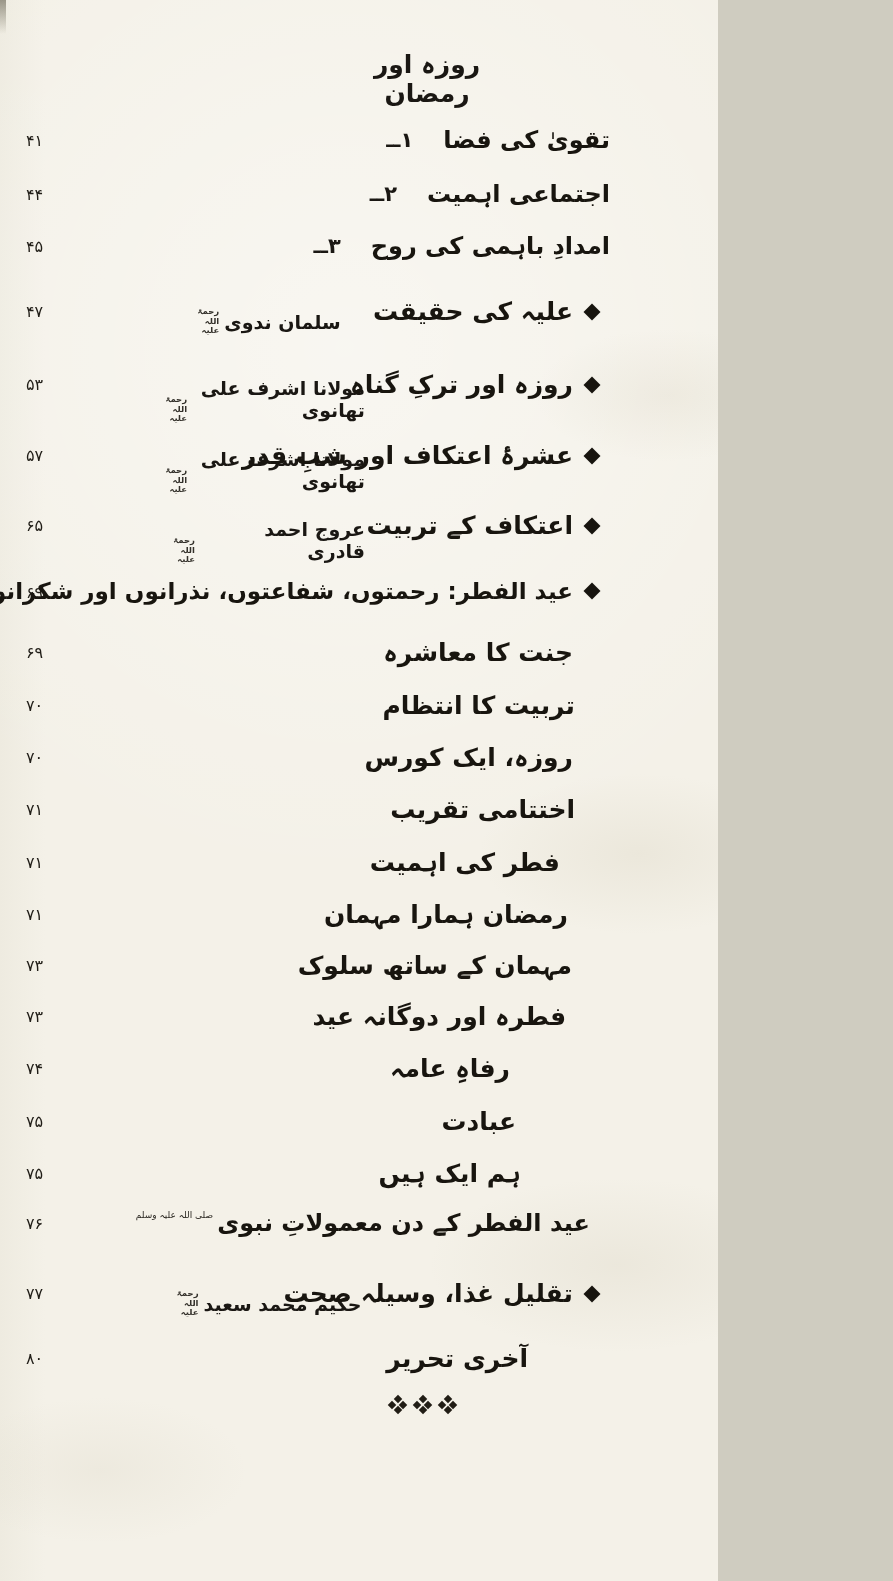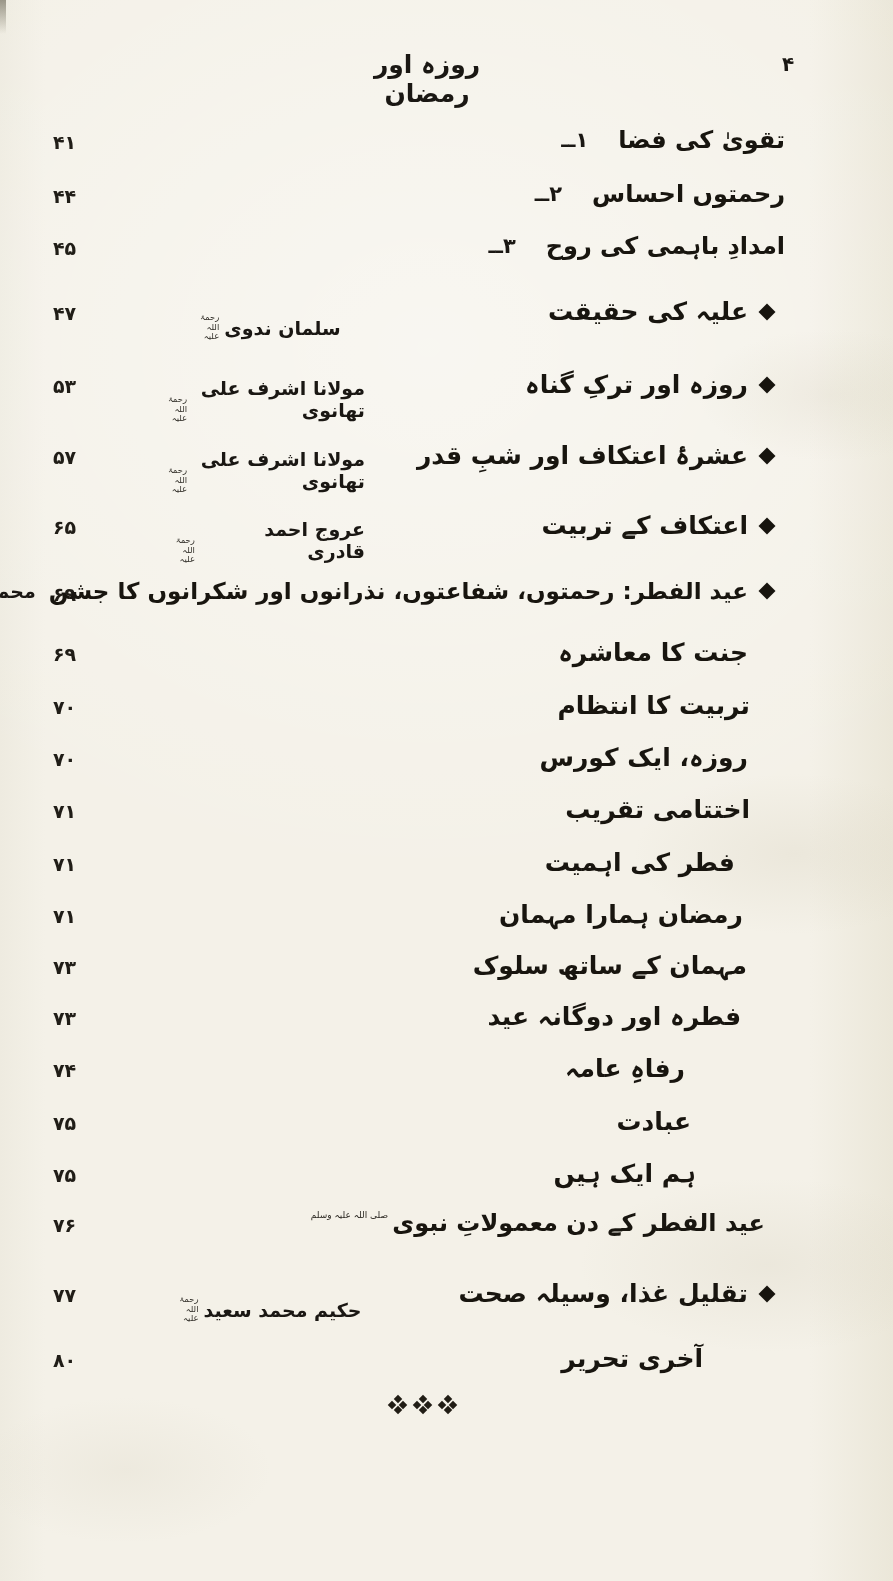--- a/index.html
+++ b/index.html
@@ -1,50 +1,50 @@
 <!DOCTYPE html>
 <html lang="ur"><head>
 <meta charset="utf-8">
 <style>
   html,body{margin:0;padding:0;background:#cfccc0;}
   .page{
-    position:relative;width:893px;height:1581px;overflow:hidden;
+    position:relative;width:718px;height:1581px;overflow:hidden;
     font-family:"DejaVu Sans",sans-serif;color:#1a1713;
     background:
       radial-gradient(120% 55% at 48% 22%, rgba(255,255,255,.40), rgba(255,255,255,0) 62%),
       linear-gradient(90deg,#eeebe0 0px,#f4f1e8 45px,#f4f1e8 810px,#ebe7d9 893px),
       #f3f0e7;
   }
   .texture{position:absolute;inset:0;pointer-events:none;background:
       radial-gradient(190px 95px at 93% 25%, rgba(186,176,146,.13), transparent 70%),
       radial-gradient(230px 115px at 89% 54%, rgba(186,176,146,.15), transparent 70%),
       radial-gradient(270px 125px at 86% 80%, rgba(178,168,138,.13), transparent 70%),
       radial-gradient(210px 105px at 14% 93%, rgba(178,168,138,.10), transparent 70%);}
   .edge-mark{position:absolute;top:0;left:0;width:6px;height:34px;opacity:.55;
       background:linear-gradient(180deg,#55503f,rgba(85,80,63,0));}
   .hdr-title{position:absolute;top:50px;left:328px;width:198px;text-align:center;
       direction:rtl;font-size:25px;font-weight:700;}
   .hdr-page{position:absolute;top:52px;left:782px;font-size:20px;font-weight:700;}
   .row{position:absolute;left:0;right:0;height:44px;}
-  .pg{position:absolute;left:26px;top:5px;font-size:19px;font-weight:700;
-      letter-spacing:2px;color:#201d17;margin-left:27px;}
+  .pg{position:absolute;left:26px;top:5px;font-size:16px;font-weight:400;
+      letter-spacing:2px;color:#201d17;}
   .twrap{position:absolute;top:0;display:flex;align-items:center;white-space:nowrap;}
   .dwrap{direction:rtl;gap:13px;right:120px;}
   .nwrap{direction:ltr;gap:30px;right:108px;align-items:center;}
   .swrap{direction:rtl;right:145px;}
   .title{font-size:25px;font-weight:700;direction:rtl;color:#18150f;}
   .t23{font-size:23px;}
   .num{font-size:21px;font-weight:700;direction:rtl;}
   .dia{width:12px;height:12px;background:#17140e;transform:rotate(45deg);flex:none;}
   .author{position:absolute;left:165px;top:7px;width:200px;display:flex;direction:rtl;
       justify-content:center;align-items:flex-end;gap:5px;font-size:19px;font-weight:700;}
   .author-inline{display:flex;direction:rtl;align-items:flex-end;gap:5px;
       font-size:19px;font-weight:700;}
-  .hon{font-size:8.5px;font-weight:400;width:30px;line-height:1.12;display:inline-block;
-      text-align:right;direction:rtl;transform:translateY(3px);color:#33302a;margin-top:6px;}
+  .hon{font-size:8.5px;font-weight:700;width:30px;line-height:1.12;display:inline-block;
+      text-align:right;direction:rtl;transform:translateY(3px);color:#33302a;}
   .suffix{font-size:9px;font-weight:400;width:36px;line-height:1.08;display:inline-block;
       direction:rtl;transform:translateY(-7px);color:#2c2923;}
   .ornament{position:absolute;top:1396px;left:389px;display:flex;gap:8px;}
   .flo{position:relative;width:17px;height:17px;}
   .flo i{position:absolute;width:6px;height:6px;background:#211d15;transform:rotate(45deg);}
   .flo i.pt{top:0;left:5.5px}.flo i.pb{top:11px;left:5.5px}
   .flo i.pl{top:5.5px;left:0}.flo i.pr{top:5.5px;left:11px}
 </style>
 </head>
 <body>
@@ -60,21 +60,21 @@
     <span class="pg">۴۱</span>
     <div class="twrap nwrap">
       <span class="num">۱ــ</span>
       <span class="title" style="font-size:24px">تقویٰ کی فضا</span>
     </div>
   </div>
   <div class="row" style="top:180px">
     <span class="pg">۴۴</span>
     <div class="twrap nwrap">
       <span class="num">۲ــ</span>
-      <span class="title" style="font-size:24px">رحمتوں احساس</span>
+      <span class="title" style="font-size:24px">اجتماعی اہمیت</span>
     </div>
   </div>
   <div class="row" style="top:232px">
     <span class="pg">۴۵</span>
     <div class="twrap nwrap">
       <span class="num">۳ــ</span>
       <span class="title" style="font-size:24px">امدادِ باہمی کی روح</span>
     </div>
   </div>
 

